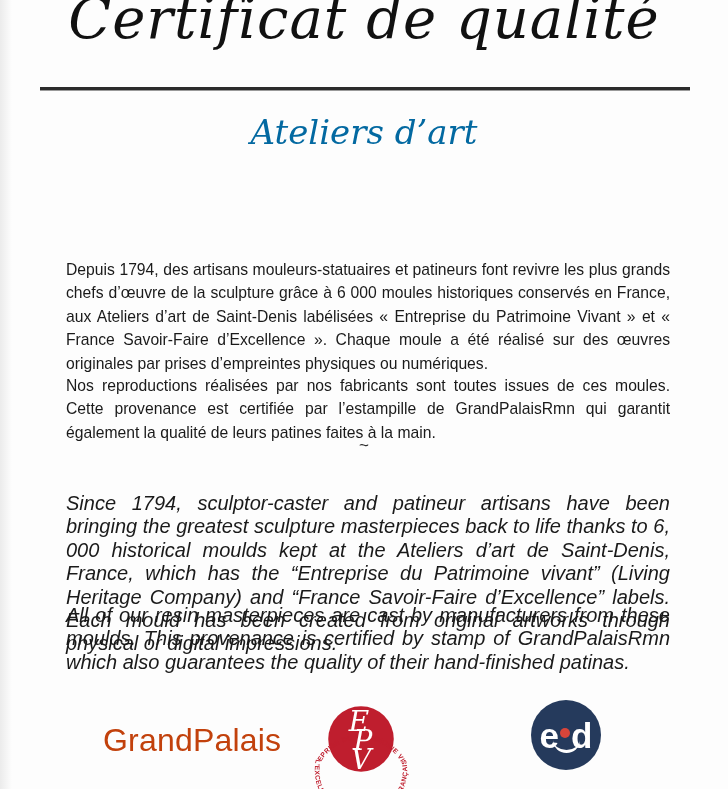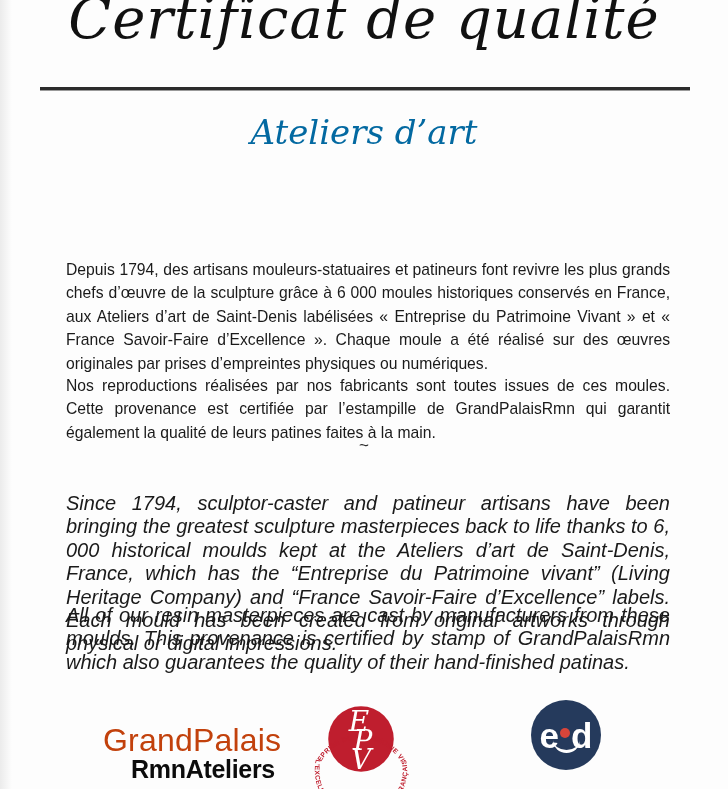--- a/index.html
+++ b/index.html
@@ -86,21 +86,20 @@
   <p class="bodytext p1">Depuis 1794, des artisans mouleurs-statuaires et patineurs font revivre les plus grands chefs d’œuvre de la sculpture grâce à 6 000 moules historiques conservés en France, aux Ateliers d’art de Saint-Denis labélisées « Entreprise du Patrimoine Vivant » et « France Savoir-Faire d’Excellence ». Chaque moule a été réalisé sur des œuvres originales par prises d’empreintes physiques ou numériques.</p>
   <p class="bodytext p2">Nos reproductions réalisées par nos fabricants sont toutes issues de ces moules. Cette provenance est certifiée par l’estampille de GrandPalaisRmn qui garantit également la qualité de leurs patines faites à la main.</p>
 
   <div class="tilde">~</div>
 
   <p class="bodytext en p3">Since 1794, sculptor-caster and patineur artisans have been bringing the greatest sculpture masterpieces back to life thanks to 6, 000 historical moulds kept at the Ateliers d’art de Saint-Denis, France, which has the “Entreprise du Patrimoine vivant” (Living Heritage Company) and “France Savoir-Faire d’Excellence” labels. Each mould has been created from original artworks through physical or digital impressions.</p>
   <p class="bodytext en p4">All of our resin masterpieces are cast by manufacturers from these moulds. This provenance is certified by stamp of GrandPalaisRmn which also guarantees the quality of their hand-finished patinas.</p>
 
   <div class="gp-logo">
     <div class="gp1">GrandPalais</div>
-    <div class="gp2">RmnAteliers</div>
   </div>
 
   <svg class="epv-svg" viewBox="0 0 110 110" aria-hidden="true">
     <defs>
       <path id="epvTop" d="M 9.9 73.4 A 48 48 0 1 0 100.1 73.4" fill="none"></path>
       <path id="epvBot" d="M 13.4 81 A 48 48 0 0 1 96.6 81" fill="none"></path>
     </defs>
     <circle cx="55" cy="57" r="34" fill="#bf1e2e"></circle>
     <text font-size="7" letter-spacing="0.4" font-family="Liberation Sans, sans-serif" font-weight="bold" fill="#bf1e2e">
       <textPath href="#epvTop" startOffset="50%" text-anchor="middle">L’EXCELLENCE DES SAVOIR-FAIRE FRANÇAIS</textPath>

